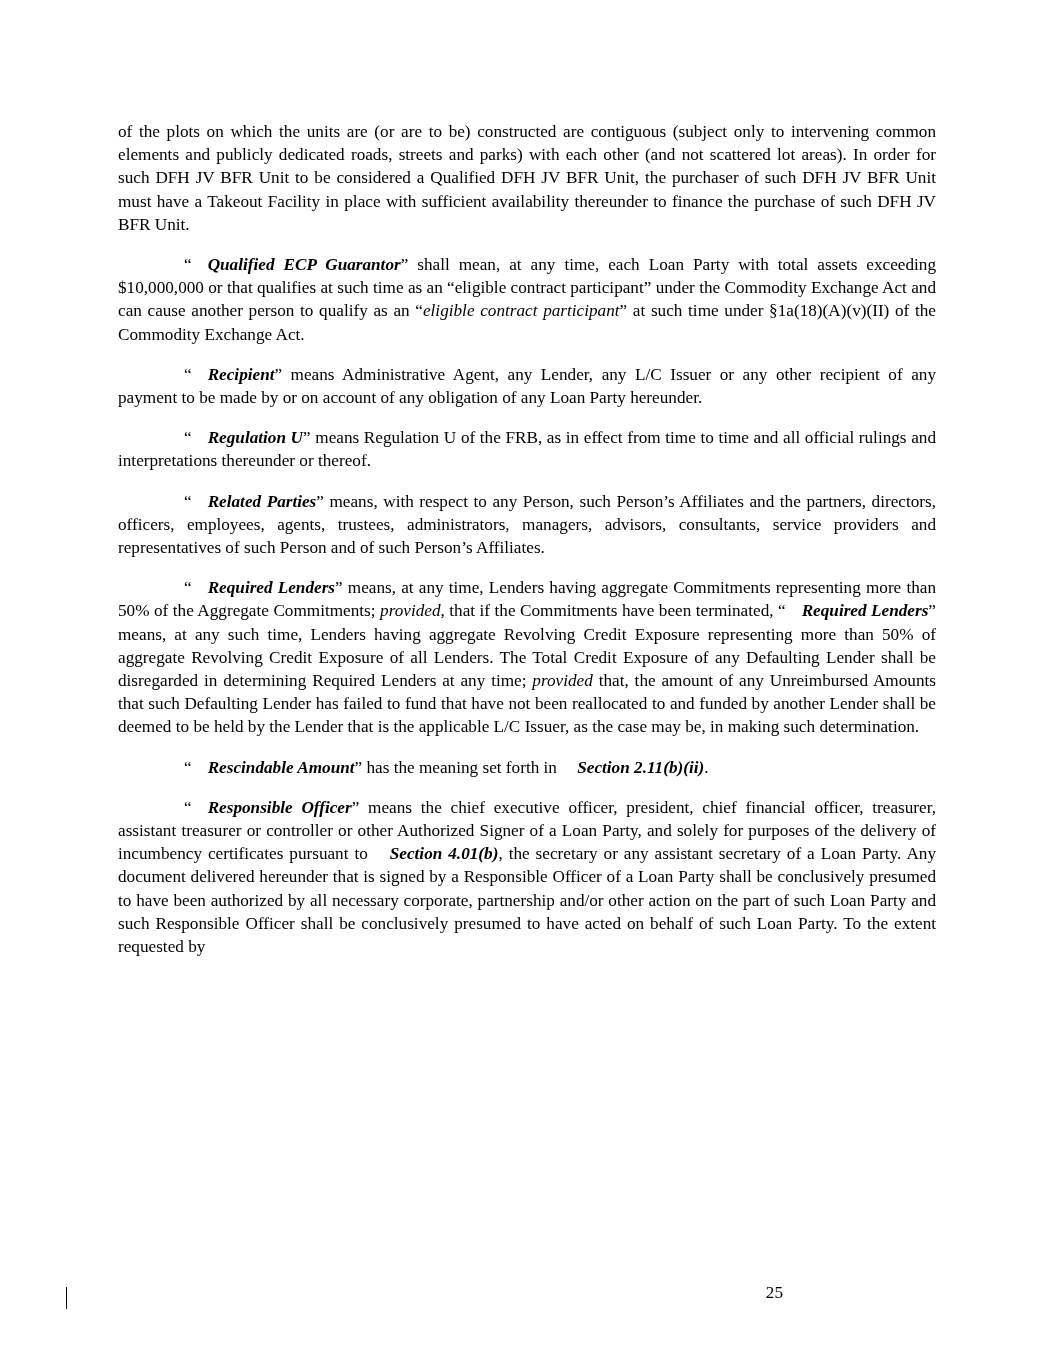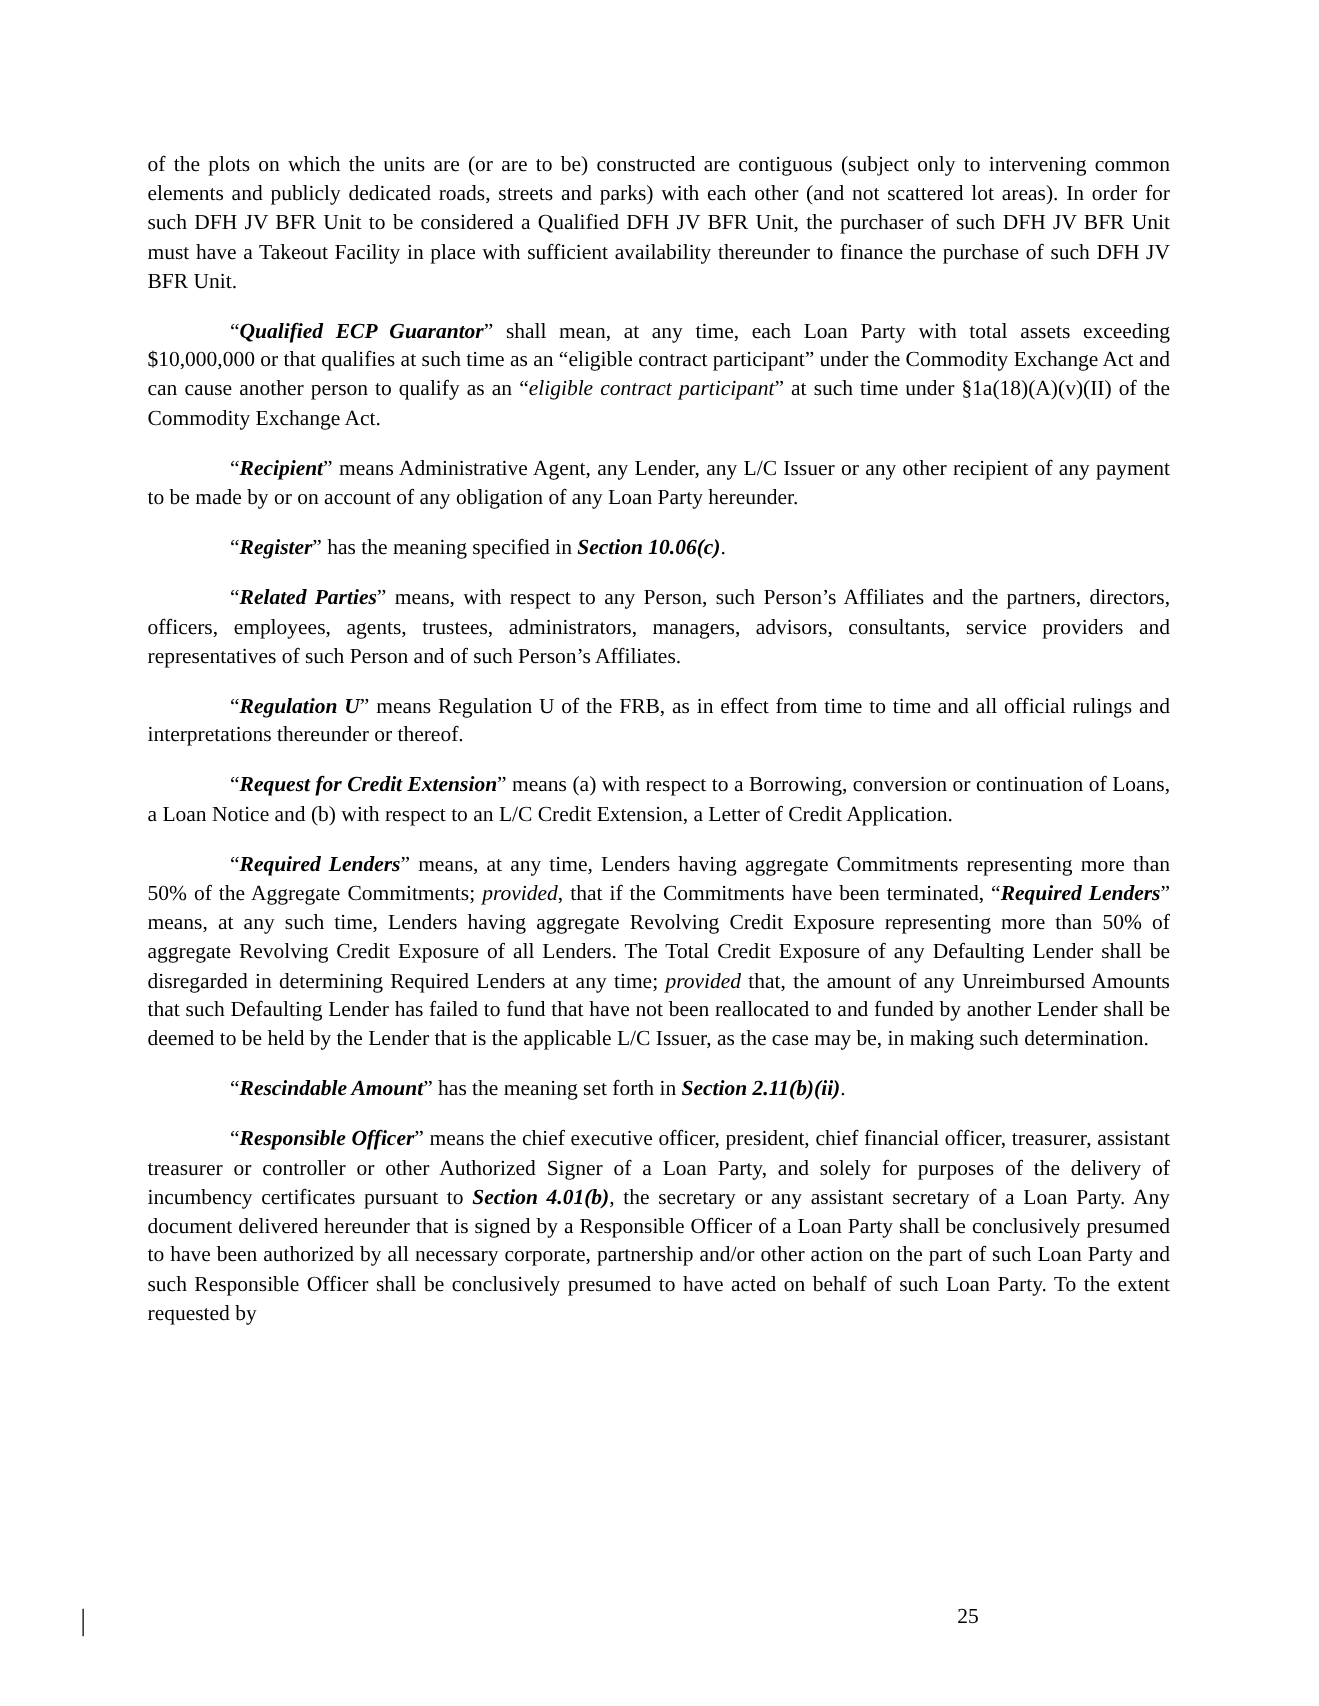--- a/index.html
+++ b/index.html
@@ -28,20 +28,21 @@
     line-height: 23.2px;
     text-align: justify;
     text-justify: inter-word;
   }
   p.indent {
     text-indent: 66px;
   }
   .bi {
     font-weight: bold;
     font-style: italic;
+    margin-left: 16px;
   }
   .it {
     font-style: italic;
   }
   .footer {
     position: absolute;
     left: 0;
     top: 1283px;
     width: 1055px;
     height: 40px;
@@ -64,24 +65,22 @@
 </style>
 </head>
 <body>
 
 <div class="page">
 
   <div class="body-area">
       <p><span>of the plots on which the units are (or are to be) constructed are contiguous (subject only to intervening common elements and publicly dedicated roads, streets and parks) with each other (and not scattered lot areas). In order for such DFH JV BFR Unit to be considered a Qualified DFH JV BFR Unit, the purchaser of such DFH JV BFR Unit must have a Takeout Facility in place with sufficient availability thereunder to finance the purchase of such DFH JV BFR Unit.</span></p>
       <p class="indent"><span>“</span><span class="bi">Qualified ECP Guarantor</span><span>” shall mean, at any time, each Loan Party with total assets exceeding $10,000,000 or that qualifies at such time as an “eligible contract participant” under the Commodity Exchange Act and can cause another person to qualify as an “</span><span class="it">eligible contract participant</span><span>” at such time under §1a(18)(A)(v)(II) of the Commodity Exchange Act.</span></p>
       <p class="indent"><span>“</span><span class="bi">Recipient</span><span>” means Administrative Agent, any Lender, any L/C Issuer or any other recipient of any payment to be made by or on account of any obligation of any Loan Party hereunder.</span></p>
-      <p class="indent"><span>“</span><span class="bi">Register</span><span>” has the meaning specified in </span><span class="bi">Section 10.06(c)</span><span>.</span></p>
+      <p class="indent"><span>“</span><span class="bi">Regulation U</span><span>” means Regulation U of the FRB, as in effect from time to time and all official rulings and interpretations thereunder or thereof.</span></p>
       <p class="indent"><span>“</span><span class="bi">Related Parties</span><span>” means, with respect to any Person, such Person’s Affiliates and the partners, directors, officers, employees, agents, trustees, administrators, managers, advisors, consultants, service providers and representatives of such Person and of such Person’s Affiliates.</span></p>
-      <p class="indent"><span>“</span><span class="bi">Regulation U</span><span>” means Regulation U of the FRB, as in effect from time to time and all official rulings and interpretations thereunder or thereof.</span></p>
-      <p class="indent"><span>“</span><span class="bi">Request for Credit Extension</span><span>” means (a) with respect to a Borrowing, conversion or continuation of Loans, a Loan Notice and (b) with respect to an L/C Credit Extension, a Letter of Credit Application.</span></p>
       <p class="indent"><span>“</span><span class="bi">Required Lenders</span><span>” means, at any time, Lenders having aggregate Commitments representing more than 50% of the Aggregate Commitments; </span><span class="it">provided</span><span>, that if the Commitments have been terminated, “</span><span class="bi">Required Lenders</span><span>” means, at any such time, Lenders having aggregate Revolving Credit Exposure representing more than 50% of aggregate Revolving Credit Exposure of all Lenders. The Total Credit Exposure of any Defaulting Lender shall be disregarded in determining Required Lenders at any time; </span><span class="it">provided</span><span> that, the amount of any Unreimbursed Amounts that such Defaulting Lender has failed to fund that have not been reallocated to and funded by another Lender shall be deemed to be held by the Lender that is the applicable L/C Issuer, as the case may be, in making such determination.</span></p>
       <p class="indent"><span>“</span><span class="bi">Rescindable Amount</span><span>” has the meaning set forth in </span><span class="bi">Section 2.11(b)(ii)</span><span>.</span></p>
       <p class="indent"><span>“</span><span class="bi">Responsible Officer</span><span>” means the chief executive officer, president, chief financial officer, treasurer, assistant treasurer or controller or other Authorized Signer of a Loan Party, and solely for purposes of the delivery of incumbency certificates pursuant to </span><span class="bi">Section 4.01(b)</span><span>, the secretary or any assistant secretary of a Loan Party. Any document delivered hereunder that is signed by a Responsible Officer of a Loan Party shall be conclusively presumed to have been authorized by all necessary corporate, partnership and/or other action on the part of such Loan Party and such Responsible Officer shall be conclusively presumed to have acted on behalf of such Loan Party. To the extent requested by</span></p>
     </div>
 
   <div class="change-bar"></div>
 
   <div class="footer">
     
   </div>

